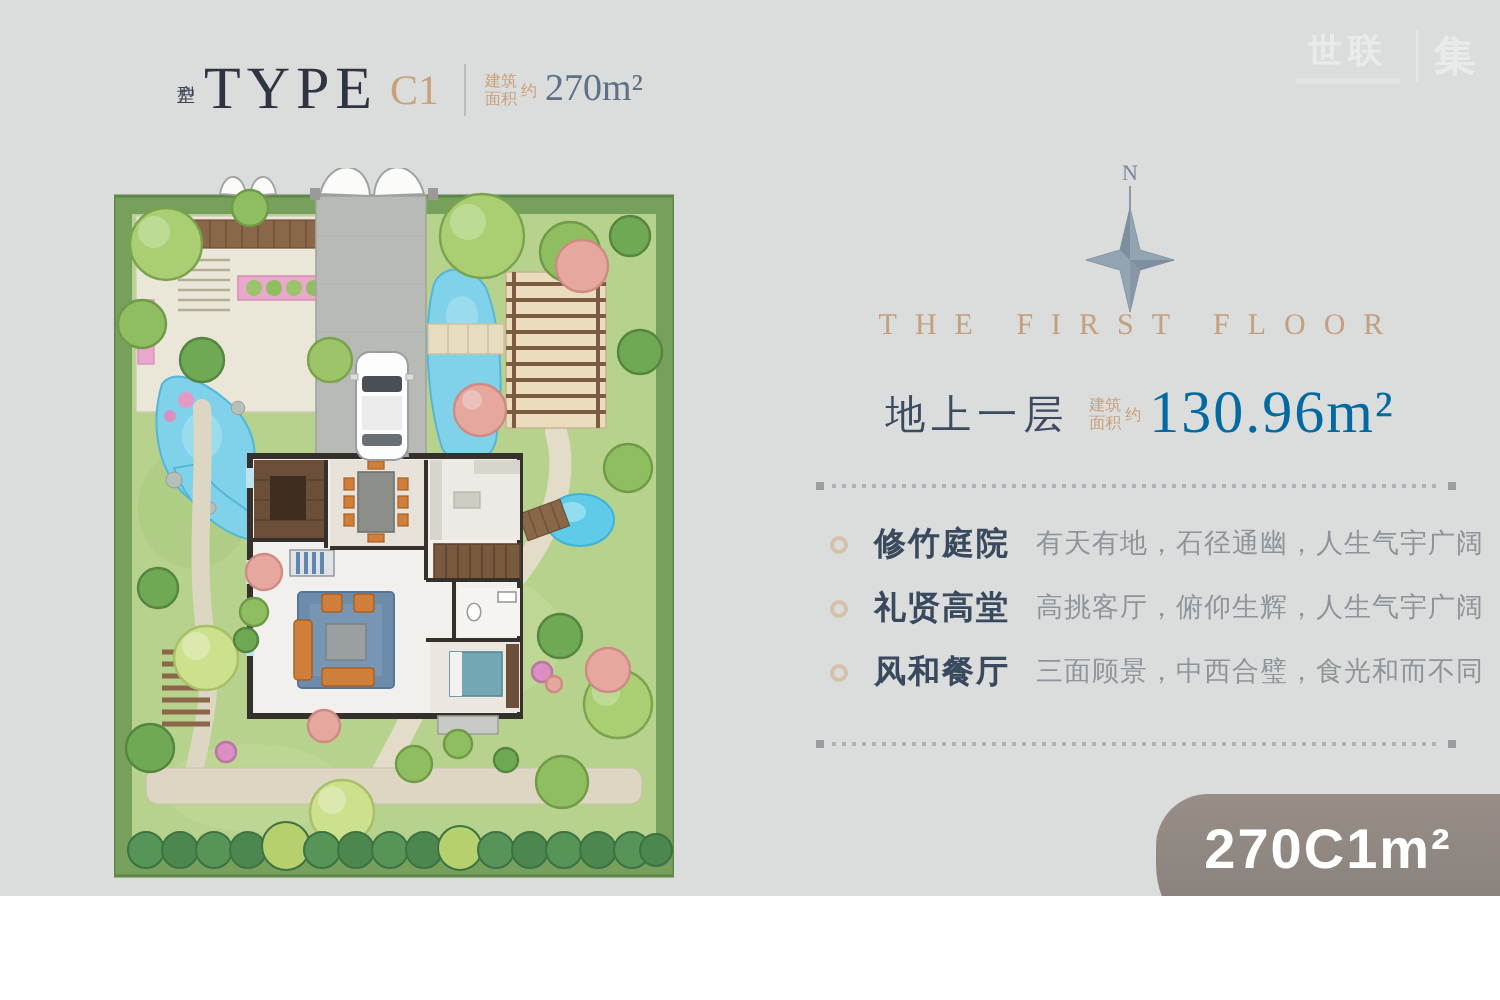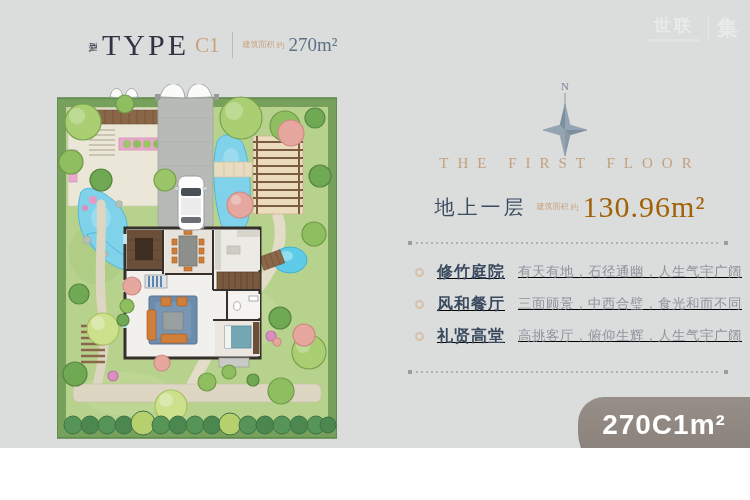--- a/index.html
+++ b/index.html
@@ -7,49 +7,49 @@
   body { font-family:"Liberation Sans","DejaVu Sans",sans-serif; }
   .page { position:relative; width:750px; height:448px; background:#dbdcdc; overflow:hidden; }
 
   
   .header { position:absolute; left:86px; top:28px; display:flex; align-items:center; }
   .vert-label { width:11px; font-size:9px; line-height:1.1; color:#3f4452; letter-spacing:0; margin-right:5px; margin-top:4px; writing-mode:vertical-rl; text-orientation:upright; height:24px; }
   .type-word { font-family:"Liberation Serif","DejaVu Serif",serif; font-size:30px; color:#2e3442; letter-spacing:3px; }
   .unit-code { font-family:"Liberation Serif","DejaVu Serif",serif; font-size:21px; color:#c9a27b; margin-left:6px; }
   .hdr-div { width:1px; height:26px; background:#b7babe; margin:0 10px 0 12px; }
   .area-note { display:flex; align-items:center; color:#c9a27b; margin-right:4px; }
-  .area-note .stack { display:flex; flex-direction:row; font-size:8px; line-height:1.15; }
+  .area-note .stack { display:flex; flex-direction:column; font-size:8px; line-height:1.15; }
   .area-note .yue { font-size:8px; margin-left:2px; }
   .hdr-area { font-family:"Liberation Serif","DejaVu Serif",serif; font-size:19px; color:#5d7187; }
 
   
   .watermark { position:absolute; right:12px; top:14px; display:flex; align-items:center; color:#ffffff; opacity:.4; }
   .wm-left { display:flex; flex-direction:column; align-items:center; }
   .wm-brand { font-size:17px; font-weight:bold; letter-spacing:3px; }
   .wm-bar { width:52px; height:3px; background:#ffffff; opacity:.5; margin-top:2px; }
   .wm-div { width:1px; height:26px; background:#ffffff; margin:0 8px; opacity:.7; }
   .wm-suffix { font-size:21px; font-weight:bold; }
 
   
   .compass { position:absolute; left:533px; top:76px; }
   .ff-title { position:absolute; left:405px; top:155px; width:330px; text-align:center;
               font-family:"Liberation Serif","DejaVu Serif",serif; font-size:15px; color:#c4a07e; letter-spacing:9px; }
   .area-line { position:absolute; left:405px; top:190px; width:330px; display:flex; justify-content:center; align-items:center; }
   .floor-name { font-family:"Liberation Serif","DejaVu Serif",serif; font-size:20px; color:#3c4c60; letter-spacing:3px; }
   .area-line .area-note { margin:0 4px 0 10px; }
-  .big-area { font-family:"Liberation Serif","DejaVu Serif",serif; font-size:30px; color:#a16207; letter-spacing:1px; }
+  .big-area { font-family:"Liberation Serif","DejaVu Serif",serif; font-size:30px; color:#0369a1; letter-spacing:1px; }
 
   .dash-sep { position:absolute; left:408px; width:320px; height:4px; display:flex; align-items:center; }
   .dash-sep .sq { width:4px; height:4px; background:#999ea3; }
   .dash-sep .dashes { flex:1; height:2px; margin:0 4px;
       background-image:repeating-linear-gradient(90deg,#aeb2b6 0 2px,rgba(0,0,0,0) 2px 5px); }
   .sep-top { top:241px; }
   .sep-bottom { top:370px; }
 
-  .features { position:absolute; left:415px; top:256px; width:320px;text-decoration:underline; }
+  .features { position:absolute; left:415px; top:256px; width:320px; }
   .feature-row { display:flex; align-items:center; height:32px; }
   .bullet { width:9px; height:9px; border:2px solid #d5c1a9; border-radius:50%; margin-right:13px; flex:0 0 auto; }
   .feat-name { font-size:16px; font-weight:bold; color:#3a4a5e; letter-spacing:1px; white-space:nowrap; }
   .feat-desc { font-size:13.5px; color:#8e949c; margin-left:13px; letter-spacing:0.5px; white-space:nowrap; }
 
   
   .badge { position:absolute; right:0; top:397px; width:172px; height:81px;
            background:linear-gradient(180deg,#968e87,#847c76);
            border-radius:26px 0 0 46px; color:#ffffff; display:flex; flex-direction:column;
            align-items:center; justify-content:center; }
@@ -120,27 +120,27 @@
   </div>
 
   <div class="features">
     <div class="feature-row">
       <span class="bullet"></span>
       <span class="feat-name">修竹庭院</span>
       <span class="feat-desc">有天有地，石径通幽，人生气宇广阔</span>
     </div>
     <div class="feature-row">
       <span class="bullet"></span>
-      <span class="feat-name">风和餐厅</span>
-      <span class="feat-desc">三面顾景，中西合璧，食光和而不同</span>
+      <span class="feat-name">礼贤高堂</span>
+      <span class="feat-desc">高挑客厅，俯仰生辉，人生气宇广阔</span>
     </div>
     <div class="feature-row">
       <span class="bullet"></span>
-      <span class="feat-name">礼贤高堂</span>
-      <span class="feat-desc">高挑客厅，俯仰生辉，人生气宇广阔</span>
+      <span class="feat-name">风和餐厅</span>
+      <span class="feat-desc">三面顾景，中西合璧，食光和而不同</span>
     </div>
   </div>
 
   <div class="dash-sep sep-bottom">
     <span class="sq"></span>
       <span class="dashes"></span>
       <span class="sq"></span>
   </div>
 
   <div class="badge">

